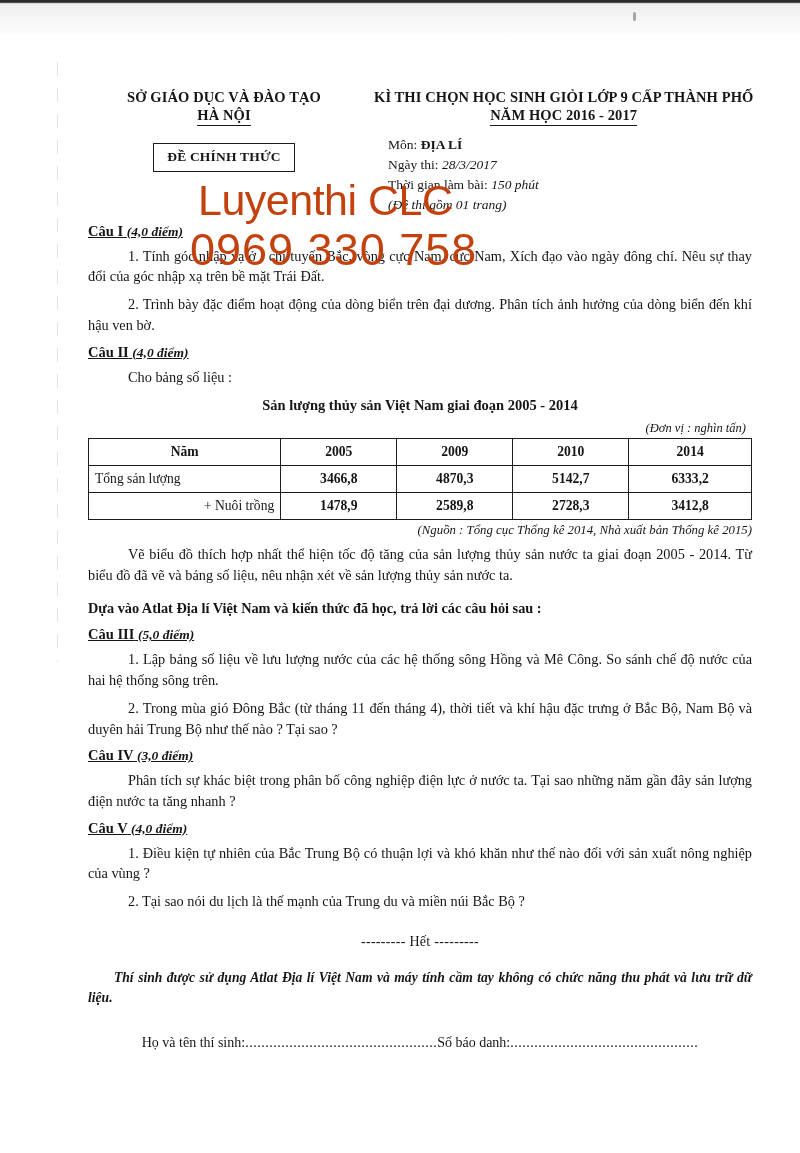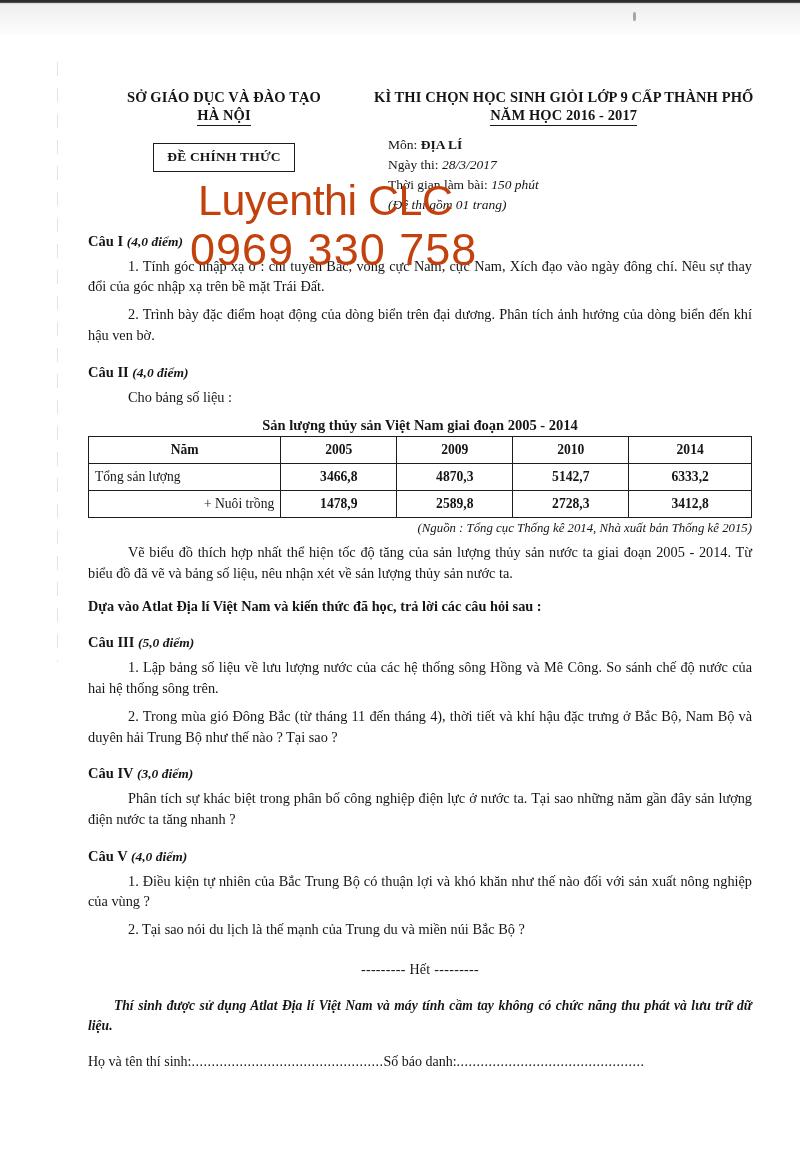--- a/index.html
+++ b/index.html
@@ -109,21 +109,22 @@
     line-height: 1.47;
   }
   .subject-block .lbl { font-weight: normal; }
   .subject-block b { font-weight: bold; }
   .subject-block i { font-style: italic; }
 
   
   .q-head {
     font-weight: bold;
     font-size: 14.5px;
-    margin-top: 18px;
+    margin-top: 8px;
+    text-decoration: underline;
   }
   .q-head i { font-style: italic; font-size: 13.5px; font-weight: bold; }
 
   p.para {
     margin: 6px 0 0 0;
     font-size: 14.3px;
     line-height: 1.45;
     text-align: justify;
   }
   p.para.indent { text-indent: 40px; }
@@ -196,23 +197,24 @@
     font-weight: bold;
     font-size: 13.6px;
     line-height: 1.5;
     margin-top: 18px;
     text-align: justify;
     font-family: Liberation Serif, serif;
   }
   .note .ind { display: inline-block; width: 26px; }
 
   .signature-line {
-    margin-top: 17px;
+    margin-top: 26px;
     font-size: 14px;
     white-space: nowrap;
+    text-align: center;
   }
   .dots { letter-spacing: .5px; }
 
   
   .wm {
     position: absolute;
     font-family: "Liberation Sans", "DejaVu Sans", sans-serif;
     color: #c2410c;
     white-space: nowrap;
     pointer-events: none;
@@ -286,20 +288,21 @@
     <p class="para indent">1. Tính góc nhập xạ ở : chí tuyến Bắc, vòng cực Nam, cực Nam, Xích đạo vào ngày đông chí. Nêu sự thay đổi của góc nhập xạ trên bề mặt Trái Đất.</p>
     <p class="para indent sub">2. Trình bày đặc điểm hoạt động của dòng biển trên đại dương. Phân tích ảnh hưởng của dòng biển đến khí hậu ven bờ.</p>
 
     <div class="q-head">
       <span>Câu II</span>
       <i>(4,0 điểm)</i>
     </div>
     <p class="para indent">Cho bảng số liệu :</p>
 
     <div class="table-title">Sản lượng thủy sản Việt Nam giai đoạn 2005 - 2014</div>
+    <div class="unit-line">(Đơn vị : nghìn tấn)</div>
 
     <table class="data">
       <colgroup>
         <col style="width:29%">
           <col style="width:17.5%">
           <col style="width:17.5%">
           <col style="width:17.5%">
           <col style="width:18.5%">
       </colgroup>
       <thead>

